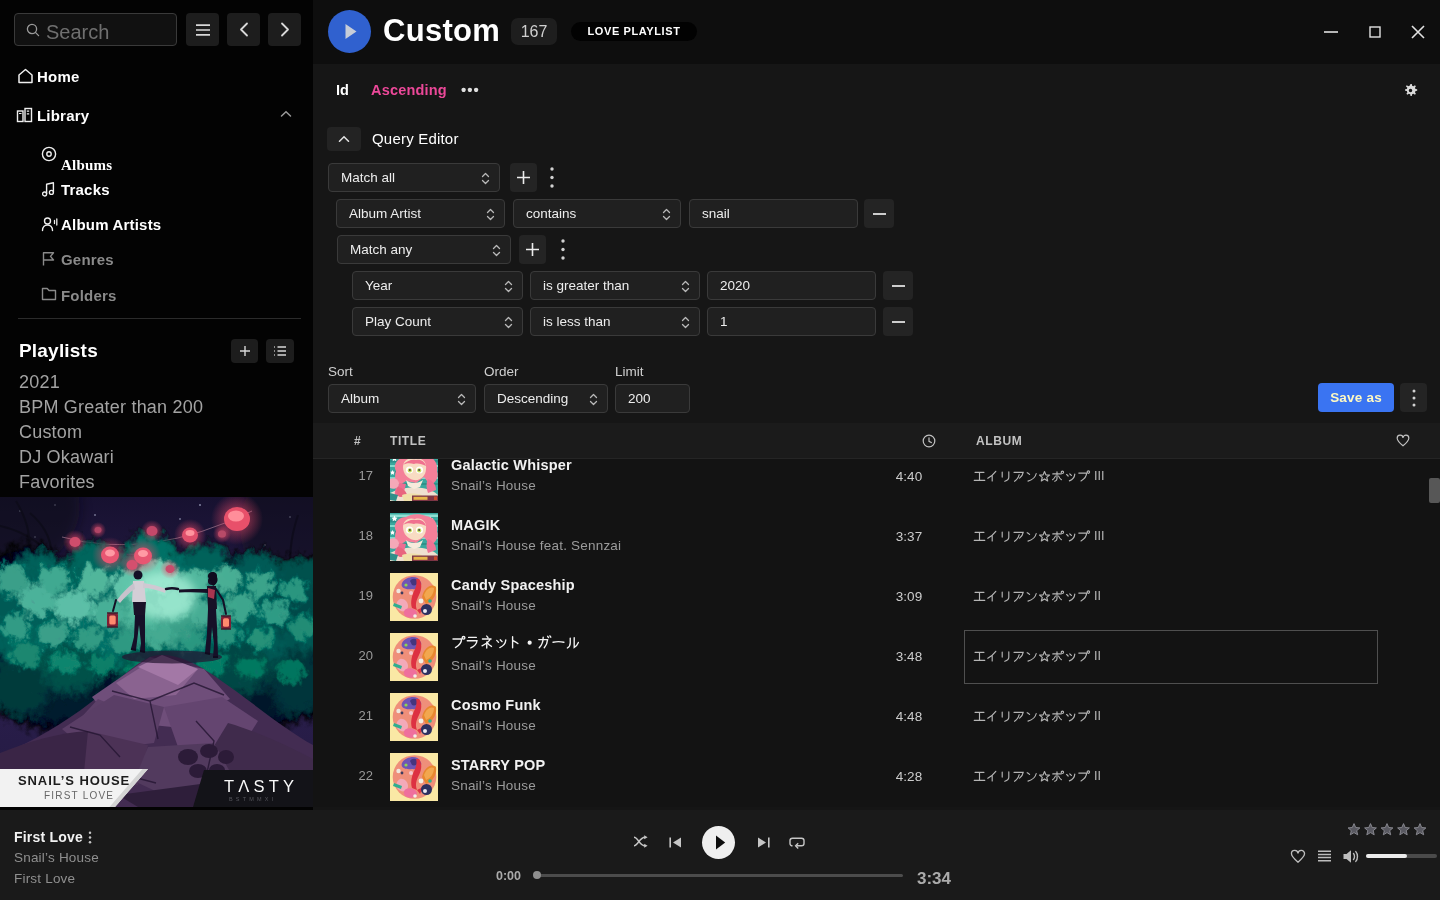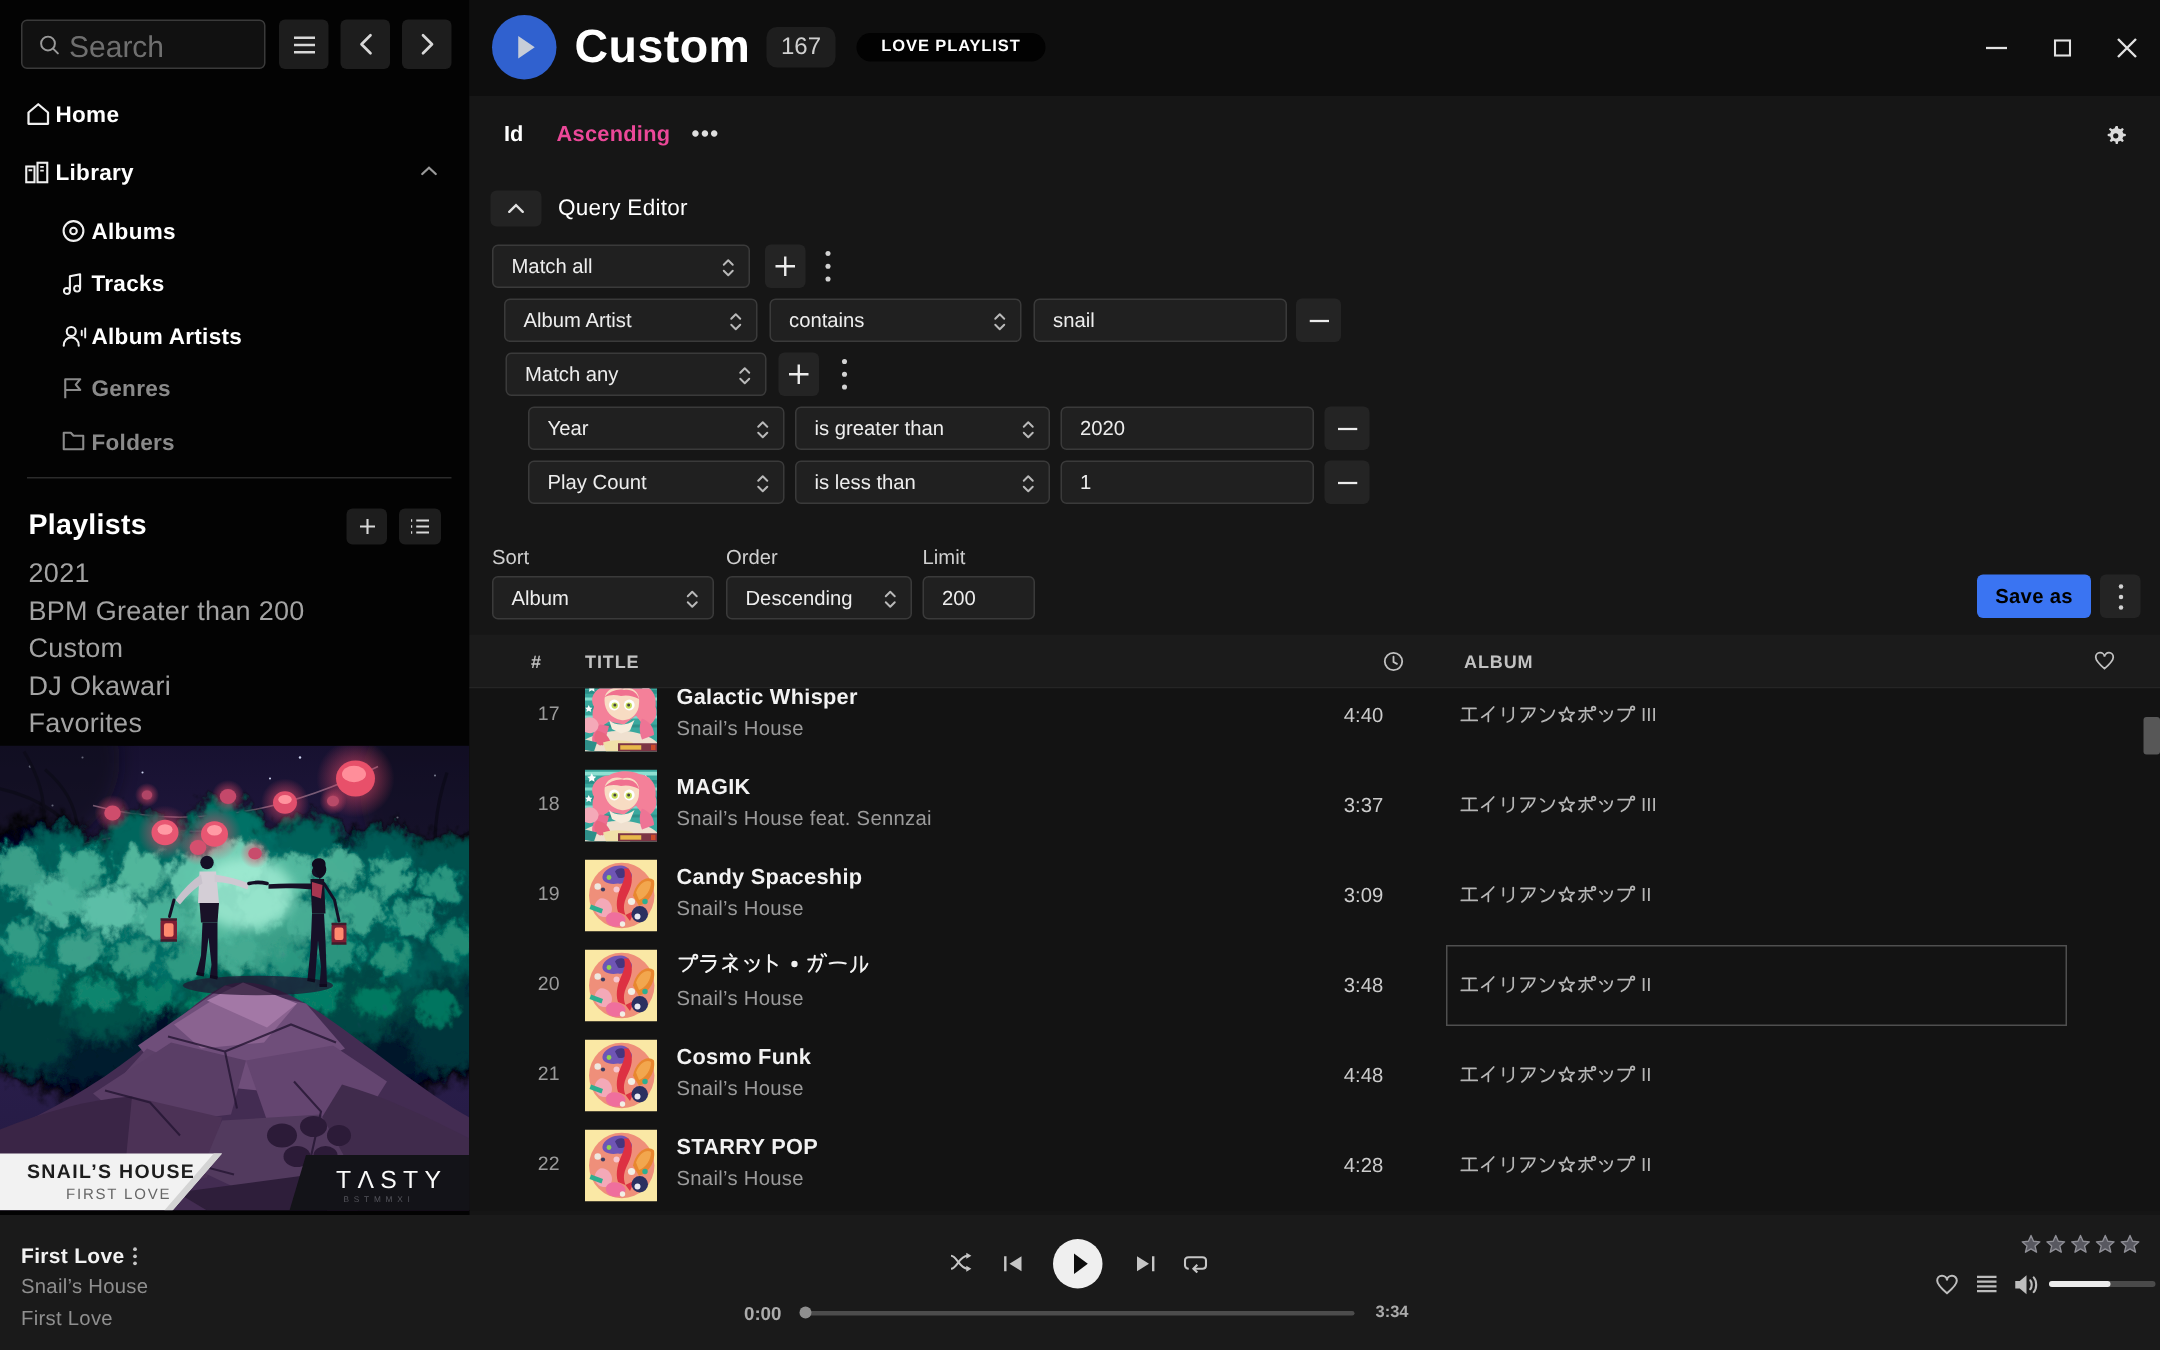--- a/index.html
+++ b/index.html
@@ -70,21 +70,21 @@
         <path d="M10.8 4.2 H13.2 M10.8 6.8 H13.2 M3 6.5 H5.5" stroke="#efefef" stroke-width="1.2"></path>
       </svg>
     <span class="abs navtxt" style="left:37px;top:107px;">Library</span>
     <svg class="abs" style="left:280px;top:110px" width="12" height="8" viewBox="0 0 12 8">
         <path d="M1.5 6 L6 1.8 L10.5 6" fill="none" stroke="#9a9a9a" stroke-width="1.5" stroke-linecap="round"></path>
       </svg>
     <svg class="abs" style="left:41px;top:146px" width="16" height="16" viewBox="0 0 16 16">
         <circle cx="8" cy="8" r="6.6" fill="none" stroke="#efefef" stroke-width="1.4"></circle>
         <circle cx="8" cy="8" r="2.2" fill="none" stroke="#efefef" stroke-width="1.4"></circle>
       </svg>
-    <span class="abs navtxt" style="left:61px;top:146px;">Albums</span>
+    <span class="abs navtxt" style="left:61px;top:157px;font-family:Liberation Serif, serif;">Albums</span>
     <svg class="abs" style="left:41px;top:181px" width="16" height="16" viewBox="0 0 16 16">
         <path d="M5.6 13 V3.2 L12.4 1.8 V11.4" fill="none" stroke="#efefef" stroke-width="1.4" stroke-linejoin="round"></path>
         <circle cx="3.6" cy="13" r="2" fill="none" stroke="#efefef" stroke-width="1.3"></circle>
         <circle cx="10.4" cy="11.4" r="2" fill="none" stroke="#efefef" stroke-width="1.3"></circle>
       </svg>
     <span class="abs navtxt" style="left:61px;top:181px;">Tracks</span>
     <svg class="abs" style="left:41px;top:216px" width="18" height="16" viewBox="0 0 18 16">
         <circle cx="6.5" cy="5" r="3" fill="none" stroke="#efefef" stroke-width="1.4"></circle>
         <path d="M1.5 14.5 C1.5 10.8 4 9 6.5 9 C9 9 11.5 10.8 11.5 14.5" fill="none" stroke="#efefef" stroke-width="1.4" stroke-linecap="round"></path>
         <path d="M13.5 4.5 V7.5 M15.8 3 V9" stroke="#efefef" stroke-width="1.3" stroke-linecap="round"></path>
@@ -435,21 +435,21 @@
       <span class="lbl" style="left:15px;top:300px;">Sort</span>
       <span class="lbl" style="left:171px;top:300px;">Order</span>
       <span class="lbl" style="left:302px;top:300px;">Limit</span>
       <div class="sel" style="left:15px;top:320px;width:148px;">Album<svg class="chev" width="9" height="15" viewBox="0 0 9 15">
             <path d="M1.5 5.5 L4.5 2.5 L7.5 5.5 M1.5 9.5 L4.5 12.5 L7.5 9.5" fill="none" stroke="#b9b9b9" stroke-width="1.3" stroke-linecap="round" stroke-linejoin="round"></path>
           </svg></div>
       <div class="sel" style="left:171px;top:320px;width:124px;">Descending<svg class="chev" width="9" height="15" viewBox="0 0 9 15">
             <path d="M1.5 5.5 L4.5 2.5 L7.5 5.5 M1.5 9.5 L4.5 12.5 L7.5 9.5" fill="none" stroke="#b9b9b9" stroke-width="1.3" stroke-linecap="round" stroke-linejoin="round"></path>
           </svg></div>
       <div class="sel" style="left:302px;top:320px;width:75px;">200</div>
-      <div class="abs" style="left:1005px;top:319px;width:76px;height:29px;background:#3a74f2;border-radius:4px;text-align:center;line-height:29px;font-size:13.5px;font-weight:700;color:#000000;letter-spacing:.2px;">Save as</div>
+      <div class="abs" style="left:1005px;top:319px;width:76px;height:29px;background:#3a74f2;border-radius:4px;text-align:center;line-height:29px;font-size:13.5px;font-weight:700;color:#fef9c3;letter-spacing:.2px;">Save as</div>
       <div class="qbtn" style="left:1087px;top:319px;width:27px;">
           <svg width="4" height="20" viewBox="0 0 4 20">
             <circle cx="2" cy="3" r="1.5" fill="#d2d2d2"></circle>
             <circle cx="2" cy="10" r="1.5" fill="#d2d2d2"></circle>
             <circle cx="2" cy="17" r="1.5" fill="#d2d2d2"></circle>
           </svg>
         </div>
     </div>
     <div id="thead">
       <span class="abs" style="left:41px;top:11px;">#</span>
@@ -716,21 +716,21 @@
         <path d="M1 0.5 L9 5.5 L1 10.5 Z" fill="#c6c6c6"></path>
       </svg>
     <svg class="abs" style="left:789px;top:25px" width="16" height="14" viewBox="0 0 16 14">
         <path d="M3.5 10.8 C2 10.8 1 9.8 1 8.5 V5.5 C1 4.2 2 3.2 3.5 3.2 H12.5 C14 3.2 15 4.2 15 5.5 V8.5 C15 9.8 14 10.8 12.5 10.8 H7.5" fill="none" stroke="#c6c6c6" stroke-width="1.4"></path>
         <path d="M9.2 8.2 L6.6 10.8 L9.2 13.4" fill="none" stroke="#c6c6c6" stroke-width="1.4"></path>
         <path d="M10.5 1 L13 3.2 L10.5 5.4" fill="none" stroke="#c6c6c6" stroke-width="0"></path>
       </svg>
     <span class="abs" style="left:481px;top:59px;width:40px;text-align:right;font-size:12.5px;font-weight:700;color:#ababab;">0:00</span>
     <div class="abs" style="left:536px;top:64px;width:367px;height:3px;border-radius:2px;background:#4c4c4c;"></div>
     <div class="abs" style="left:533px;top:61px;width:8px;height:8px;border-radius:50%;background:#8f8f8f;"></div>
-    <span class="abs" style="left:917px;top:59px;font-size:11px;font-weight:700;color:#ababab;">3:34</span>
+    <span class="abs" style="left:917px;top:59px;font-size:17px;font-weight:700;color:#ababab;">3:34</span>
     <svg class="abs" style="left:1347px;top:12px" width="80" height="16" viewBox="0 0 80 16">
       <g fill="#585860" stroke="#8f8f96" stroke-width="0.9" stroke-linejoin="round">
         <path d="M7 1.6 L8.7 5.5 L12.9 5.9 L9.7 8.7 L10.7 12.8 L7 10.6 L3.3 12.8 L4.3 8.7 L1.1 5.9 L5.3 5.5 Z"></path>
         <path transform="translate(16.5 0)" d="M7 1.6 L8.7 5.5 L12.9 5.9 L9.7 8.7 L10.7 12.8 L7 10.6 L3.3 12.8 L4.3 8.7 L1.1 5.9 L5.3 5.5 Z"></path>
         <path transform="translate(33 0)" d="M7 1.6 L8.7 5.5 L12.9 5.9 L9.7 8.7 L10.7 12.8 L7 10.6 L3.3 12.8 L4.3 8.7 L1.1 5.9 L5.3 5.5 Z"></path>
         <path transform="translate(49.5 0)" d="M7 1.6 L8.7 5.5 L12.9 5.9 L9.7 8.7 L10.7 12.8 L7 10.6 L3.3 12.8 L4.3 8.7 L1.1 5.9 L5.3 5.5 Z"></path>
         <path transform="translate(66 0)" d="M7 1.6 L8.7 5.5 L12.9 5.9 L9.7 8.7 L10.7 12.8 L7 10.6 L3.3 12.8 L4.3 8.7 L1.1 5.9 L5.3 5.5 Z"></path>
       </g>
     </svg>
     <svg class="abs" style="left:1290px;top:39px" width="16" height="15" viewBox="0 0 24 22">

